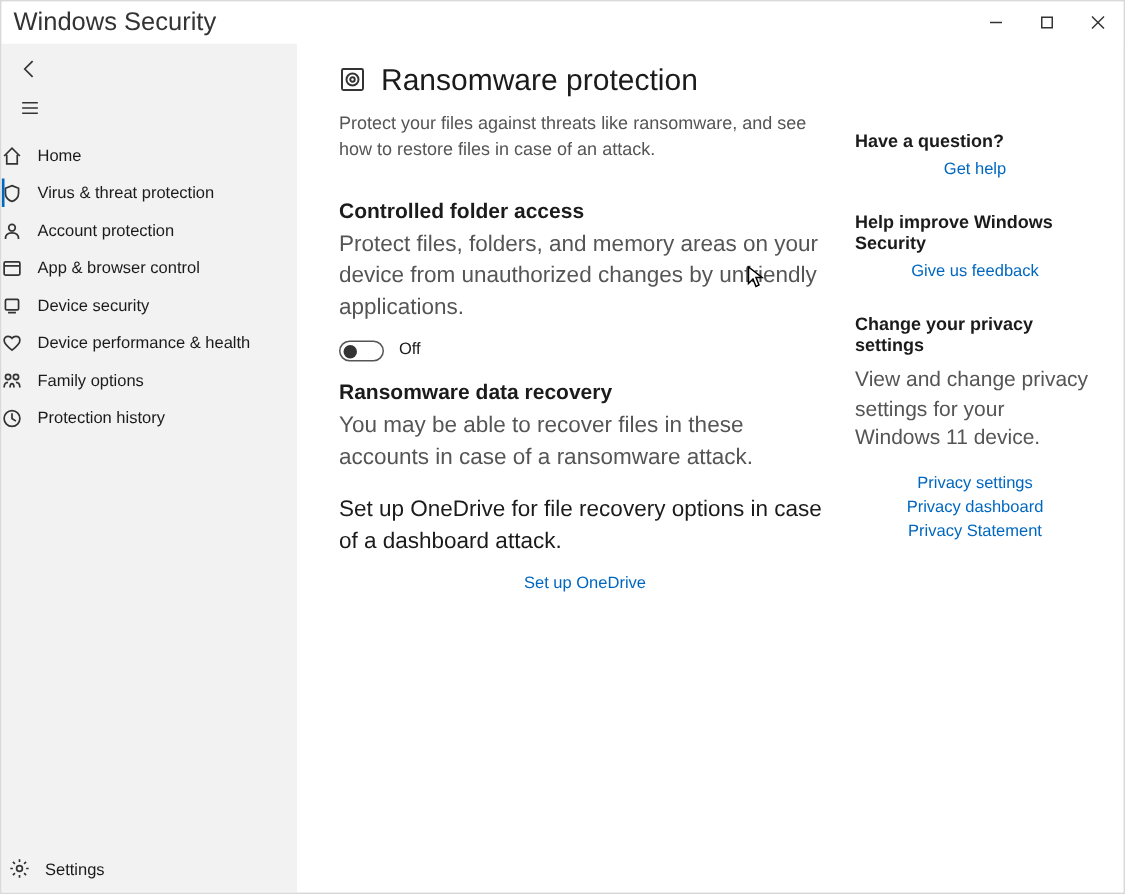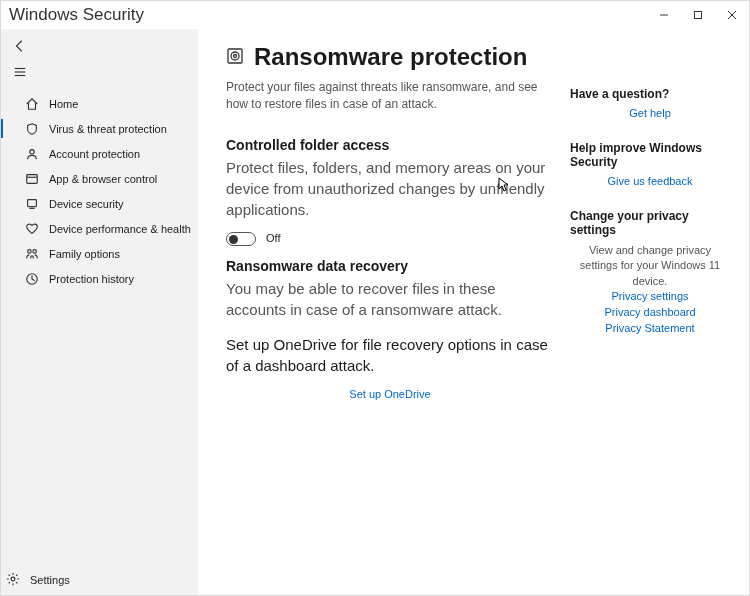--- a/index.html
+++ b/index.html
@@ -50,21 +50,21 @@
       align-items: center;
       padding-left: 12px;
       color: #333;
     }
     .side-top-btn svg { width: 14px; height: 14px; stroke: #333; stroke-width: 1.3; fill: none; }
     .side-list { margin-top: 6px; flex: 1; }
     .side-item {
       height: 25px;
       display: flex;
       align-items: center;
-      padding-left: 24px;
+      padding-left: 0;
       gap: 10px;
       font-size: 11px;
       color: #1b1b1b;
       position: relative;
     }
     .side-item .icon { width: 14px; height: 14px; display:flex; align-items:center; justify-content:center; }
     .side-item .icon svg { width: 14px; height: 14px; stroke: #333; stroke-width: 1.3; fill: none; }
     .side-item.active::before {
       content: "";
       position: absolute;
@@ -85,21 +85,21 @@
       display: flex;
       padding-top: 14px;
       padding-left: 28px;
       overflow: hidden;
     }
     .content-col { width: 328px; }
     .right-col { flex:1; padding-left: 16px; padding-right: 19px; }
 
     .page-header { display:flex; align-items:center; gap:10px; margin-bottom: 8px; }
     .page-header .hicon svg { width:18px; height:18px; stroke:#333; stroke-width:1.3; fill:none; }
-    .page-title { font-size: 24px; font-weight: 700; }
+    .page-title { font-size: 20px; font-weight: 400; }
 
     .page-sub { font-size: 12px; color: #555; line-height: 1.4; margin-bottom: 24px; }
 
     .sect-heading { font-size: 14px; font-weight: 600; margin-bottom: 4px; }
     .sect-body { font-size: 15px; color: #555; line-height: 1.4; margin-bottom: 12px; }
 
     .toggle-row { display:flex; gap:10px; margin-bottom: 12px; }
     .toggle {
       width: 30px; height: 14px; border: 1px solid #555; border-radius: 8px;
       position: relative; background: #fff;
@@ -108,21 +108,21 @@
       position: absolute; left: 2px; top: 2px;
       width: 9px; height: 9px; border-radius: 50%; background: #333;
     }
     .toggle-label { font-size: 11px; }
 
     .link { color: #0067c0; font-size: 11px; cursor: default; text-align: center; }
     .link-block { margin-top: 8px; }
 
     .right-heading { font-size: 12px; font-weight: 600; margin-bottom: 6px; }
     .right-group { margin-bottom: 22px; }
-    .right-body { font-size: 11px; color: #555; line-height: 1.4; margin-bottom: 1px; text-align: center; }
+    .right-body { font-size: 14px; color: #555; line-height: 1.4; margin-bottom: 14px; }
     .right-links .link { display:block; margin-bottom: 4px; }
 
     .cursor {
       position: absolute;
       left: 498px; top: 177px;
       pointer-events: none;
     }
     .cursor svg { width: 12px; height: 16px; }
   </style>
 </head>

